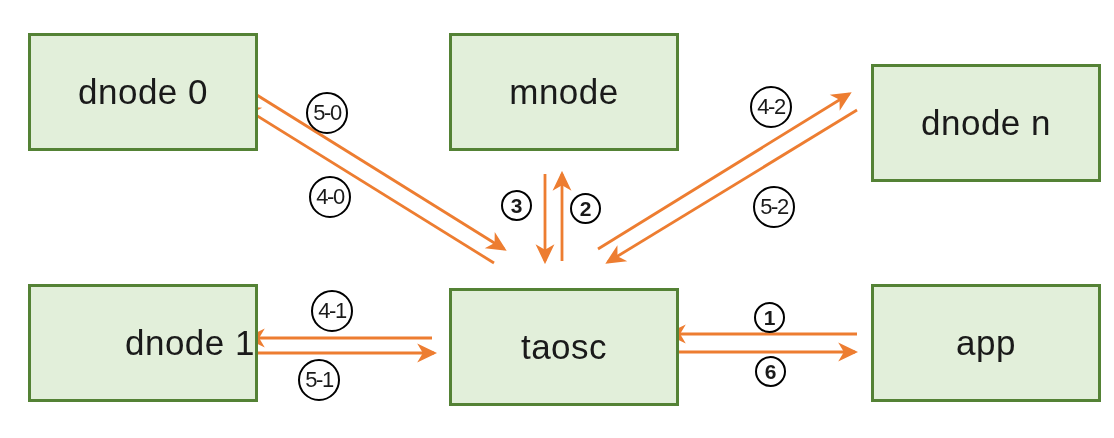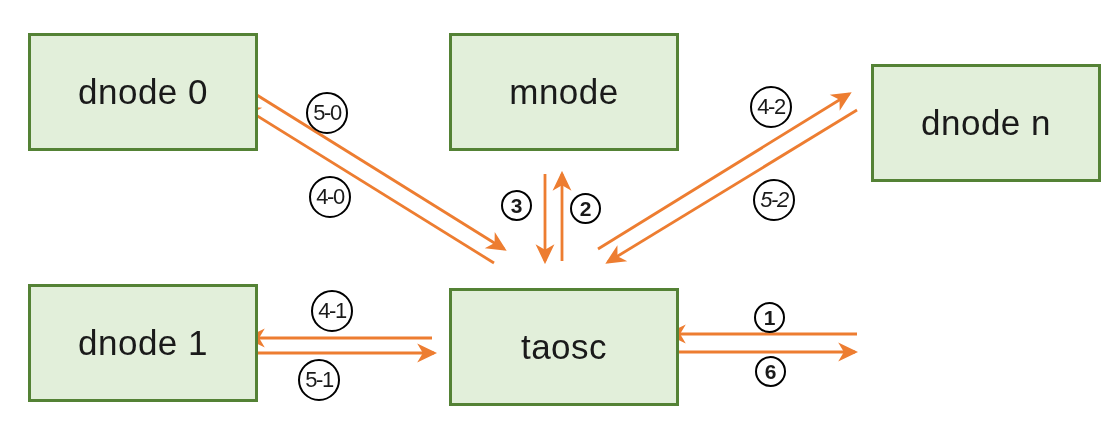--- a/index.html
+++ b/index.html
@@ -79,31 +79,34 @@
 
   <div class="node" style="left:28px;top:33px;">
     <span>dnode 0</span>
   </div>
   <div class="node" style="left:449px;top:33px;">
     <span>mnode</span>
   </div>
   <div class="node" style="left:871px;top:33px;margin-top:31px;">
     <span>dnode n</span>
   </div>
-  <div class="node" style="left:28px;top:284px;">
+  <div class="node" style="left:28px;top:284px;justify-content:flex-end;">
     <span>dnode 1</span>
   </div>
   <div class="node" style="left:449px;top:288px;">
     <span>taosc</span>
+  </div>
+  <div class="node" style="left:871px;top:284px;">
+    <span>app</span>
   </div>
 
   <span class="lbl multi" style="left:306px;top:92px;">5-0</span>
   <span class="lbl multi" style="left:309px;top:176px;">4-0</span>
   <span class="lbl multi" style="left:311px;top:290px;">4-1</span>
   <span class="lbl multi" style="left:298px;top:359px;">5-1</span>
   <span class="lbl multi" style="left:750px;top:86px;">4-2</span>
-  <span class="lbl multi" style="left:753px;top:179px;font-style:italic;">5-2</span>
+  <span class="lbl multi" style="left:753px;top:186px;">5-2</span>
   <span class="lbl single" style="left:501px;top:190px;">3</span>
   <span class="lbl single" style="left:570px;top:193px;">2</span>
   <span class="lbl single" style="left:754px;top:302px;">1</span>
   <span class="lbl single" style="left:755px;top:356px;">6</span>
 
 </div>
 
 </body></html>

